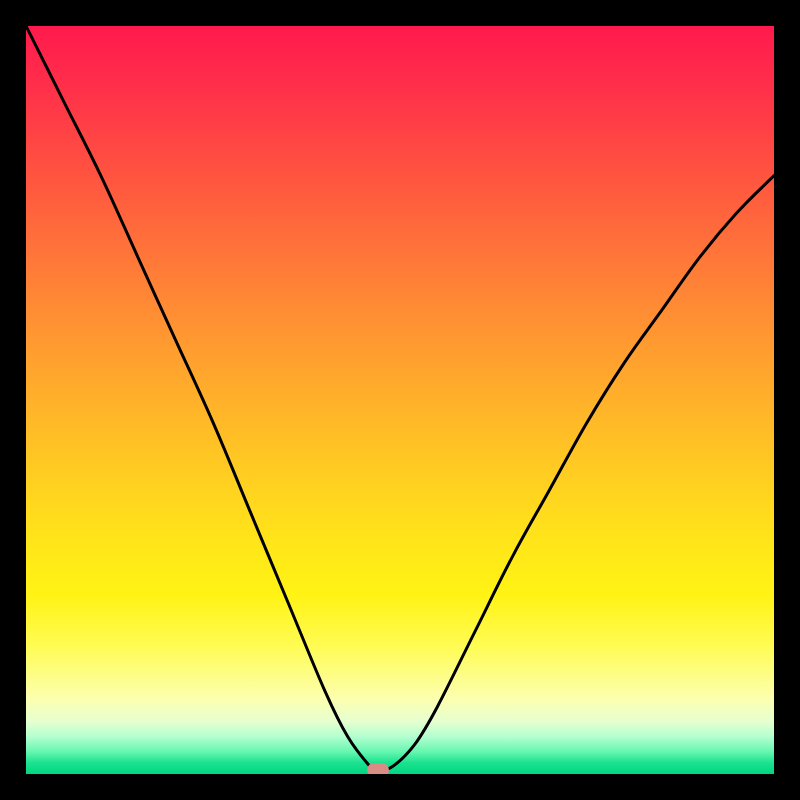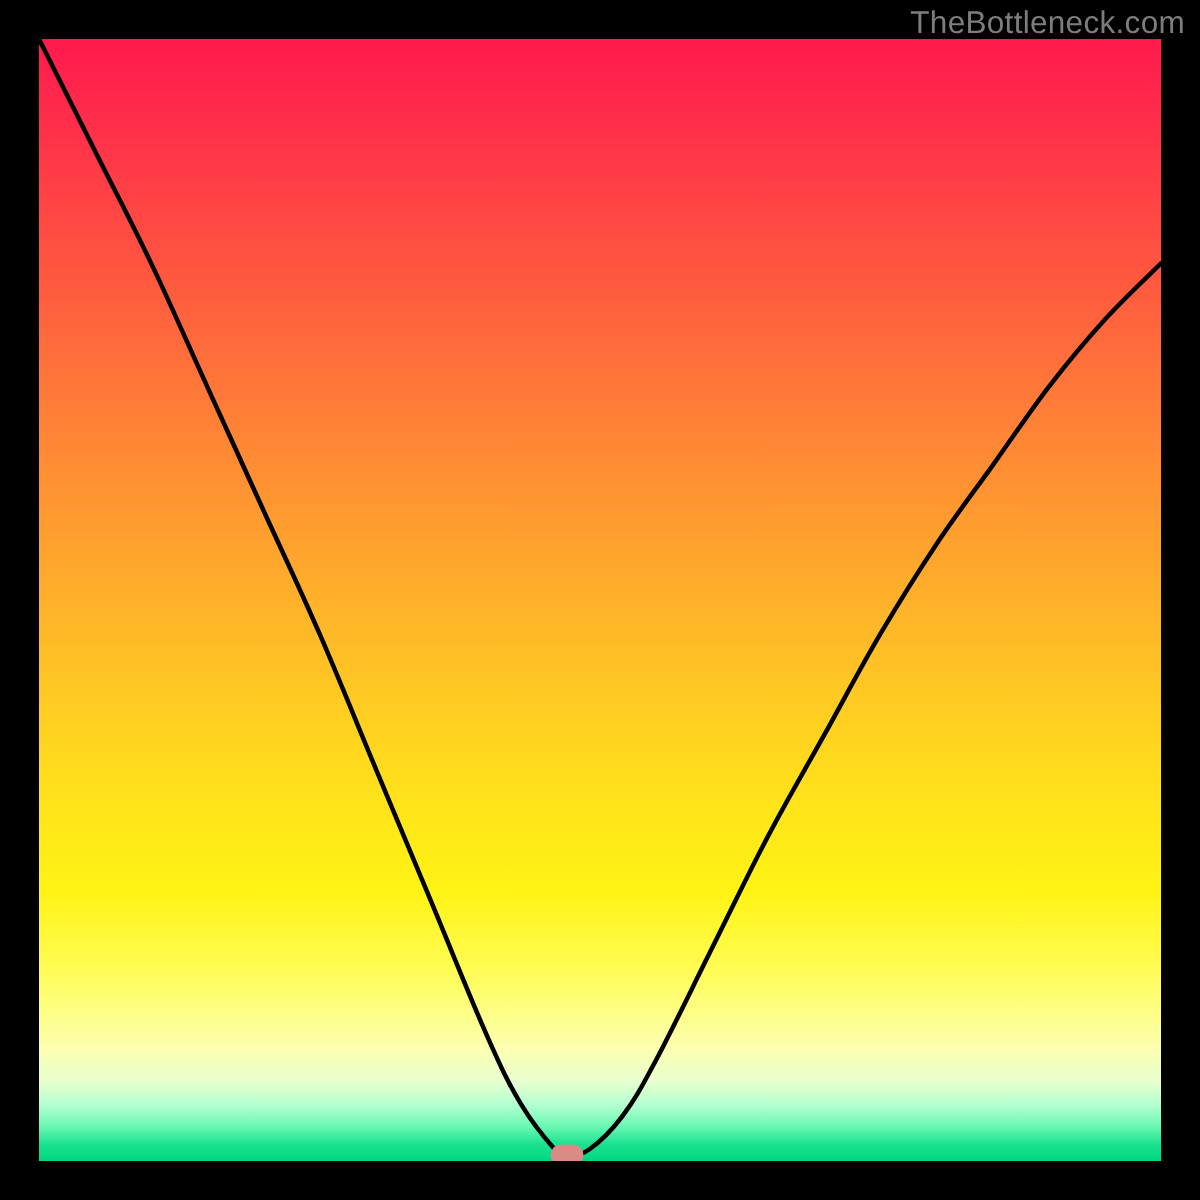--- a/index.html
+++ b/index.html
@@ -84,14 +84,13 @@
   <div class="plot-area">
     <div class="gradient"></div>
 
     <svg class="curve-svg" viewBox="0 0 748 748" preserveAspectRatio="none">
       <path id="curve-path" fill="none" stroke="#000" stroke-width="3" stroke-linecap="round" stroke-linejoin="round" d="M 0 0 C 6.731999999999999 13.463999999999992, 23.936 47.87199999999995, 37.4 74.79999999999995 C 50.864 101.72799999999995, 61.336 121.32560000000001, 74.8 149.60000000000002 C 88.264 177.87440000000004, 98.736 202.2592, 112.2 231.88 C 125.664 261.50079999999997, 136.136 284.53920000000005, 149.6 314.16 C 163.064 343.7808, 173.536 365.4728, 187 396.44 C 200.464 427.4072, 210.936 453.8864, 224.4 486.2 C 237.864 518.5136, 248.336 543.6464000000001, 261.8 575.96 C 275.264 608.2736, 288.42879999999997 641.4848000000001, 299.2 665.72 C 309.9712 689.9552, 313.5616 697.1360000000001, 321.64 710.6 C 329.7184 724.064, 338.69440000000003 734.4612, 344.08000000000004 740.52 C 349.46560000000005 746.5788, 347.5208 744.26, 351.56 744.26 C 355.5992 744.26, 359.78799999999995 745.2324, 366.52 740.52 C 373.252 735.8076, 380.88160000000005 728.8512000000001, 388.96000000000004 718.08 C 397.0384 707.3088, 400.6288 700.8760000000001, 411.40000000000003 680.6800000000001 C 422.17120000000006 660.484, 435.336 632.808, 448.8 605.88 C 462.264 578.952, 472.736 556.6616, 486.2 531.08 C 499.664 505.49840000000006, 510.136 487.9952, 523.6 463.76 C 537.0640000000001 439.52479999999997, 547.5360000000001 419.3288, 561 396.44 C 574.4639999999999 373.5512, 584.936 356.79599999999994, 598.4 336.59999999999997 C 611.8639999999999 316.404, 622.3359999999999 303.0896, 635.8 284.24 C 649.264 265.3904, 659.736 249.3832, 673.2 231.88 C 686.6640000000001 214.3768, 697.1360000000001 201.8104, 710.6 187 C 724.064 172.1896, 741.268 156.33200000000002, 748 149.60000000000002"></path>
     </svg>
 
     <div class="marker" id="min-marker" style="left: 351.56px; top: 744.26px; background: rgb(217, 139, 133);"></div>
   </div>
 
-  <div class="watermark">TheBottleneck.com</div>
 </div>
 
 </body></html>

